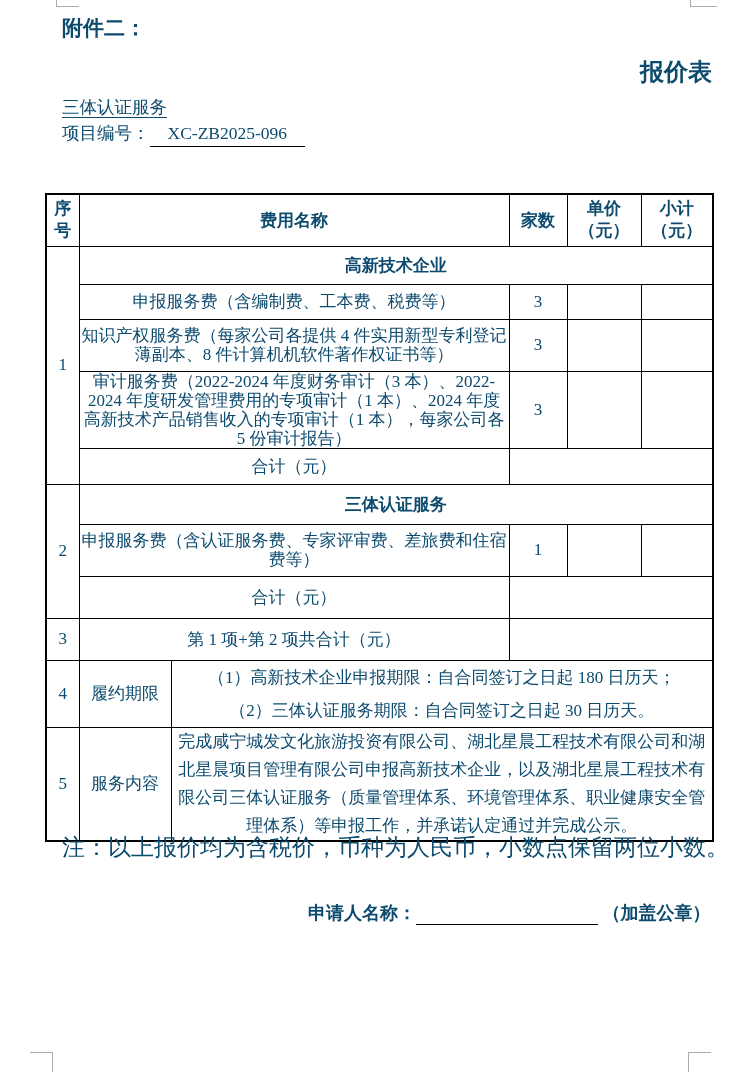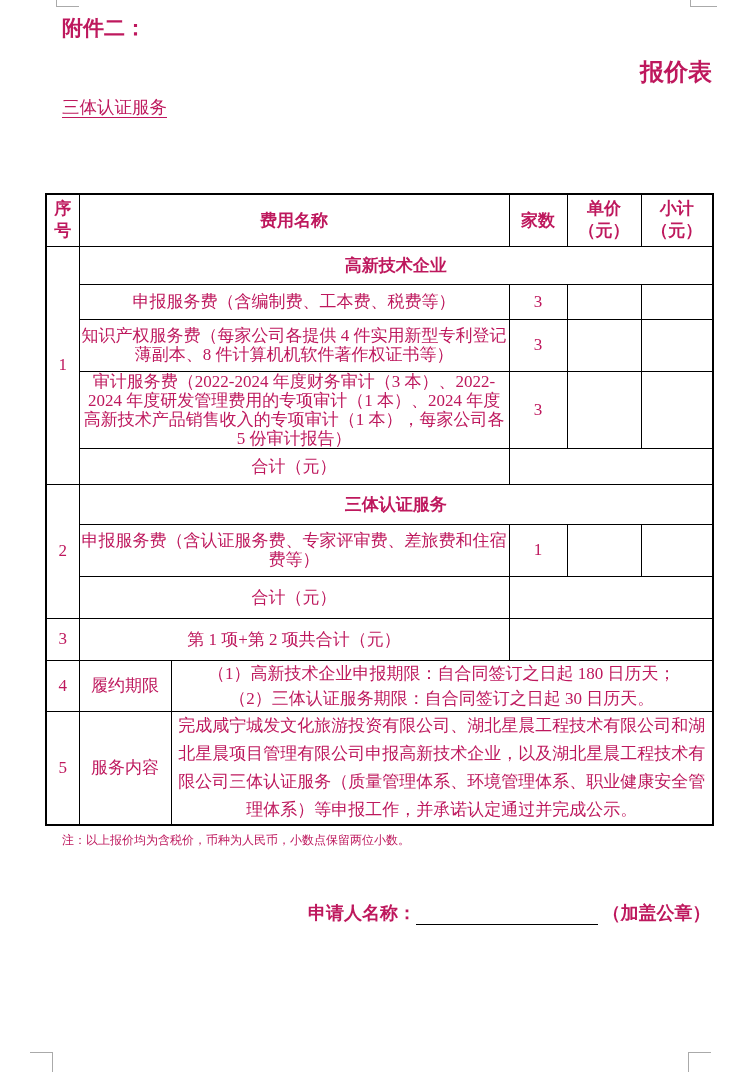--- a/index.html
+++ b/index.html
@@ -1,18 +1,18 @@
 <!DOCTYPE html>
 <html><head>
 <meta charset="utf-8">
 <style>
   html,body{margin:0;padding:0;background:#ffffff;}
   .page{
     position:relative;width:751px;height:1072px;background:#fff;overflow:hidden;
-    font-family:"Liberation Serif","DejaVu Serif",serif;color:#be185d;border-radius:8px;
+    font-family:"Liberation Serif","DejaVu Serif",serif;color:#0c4a6e;border-radius:8px;
   }
   
   .mark{position:absolute;}
   .mark-tl{left:56px;top:0;width:22px;height:6px;border-left:1px solid #aaa;border-bottom:1px solid #aaa;}
   .mark-tr{left:690px;top:0;width:26px;height:6px;border-left:1px solid #aaa;border-bottom:1px solid #aaa;}
   .mark-bl{left:30px;top:1052px;width:22px;height:20px;border-right:1px solid #aaa;border-top:1px solid #aaa;}
   .mark-br{left:688px;top:1052px;width:22px;height:20px;border-left:1px solid #aaa;border-top:1px solid #aaa;}
 
   .attachment{position:absolute;left:62px;top:14px;font-size:21px;font-weight:bold;}
   .doc-title{position:absolute;left:45px;top:56px;width:667px;text-align:right;font-size:24px;font-weight:bold;}
@@ -26,24 +26,24 @@
     border:2px solid #000;font-size:17px;
   }
   table.quote td,table.quote th{
     border:1px solid #000;text-align:center;vertical-align:middle;padding:0;
   }
   table.quote th{font-weight:bold;}
   .pre{white-space:pre-line;}
   .hd{line-height:22px;}
   .sec-title{font-weight:bold;padding-right:176px;font-family:Liberation Mono, monospace;}
   .fee{line-height:19px;padding:2px 6px;margin-left:20px;}
-  .term-content{text-align:left;line-height:25px;padding:0 12px;white-space:pre-line;}
+  .term-content{text-align:left;line-height:33px;padding:0 12px;white-space:pre-line;}
   .svc-content{text-align:justify;line-height:28px;padding:0 10px;}
 
-  .note{position:absolute;left:62px;top:832px;font-size:12px;}
+  .note{position:absolute;left:62px;top:832px;font-size:23px;}
   .applicant{position:absolute;left:308px;top:901px;font-size:18px;font-weight:bold;}
   .dateline{position:absolute;left:417px;top:974px;font-size:18px;font-weight:bold;}
   .blank{display:inline-block;border-bottom:1.5px solid #000;height:20px;vertical-align:bottom;}
   .blank-name{width:182px;}
   .blank-year{width:74px;}
   .blank-md{width:32px;}
 </style>
 </head>
 <body>
 
@@ -52,20 +52,21 @@
   <div class="mark mark-tl"></div>
   <div class="mark mark-tr"></div>
   <div class="mark mark-bl"></div>
   <div class="mark mark-br"></div>
 
   <div class="attachment">附件二：</div>
   <div class="doc-title">报价表</div>
 
   <div class="project">
     <div><span class="uline">三体认证服务</span></div>
+    <div><span>项目编号：</span><span class="code-u">XC-ZB2025-096</span></div>
   </div>
 
   <table class="quote">
     <colgroup>
       <col style="width:33px">
         <col style="width:92px">
         <col style="width:338px">
       <col style="width:58px">
         <col style="width:74px">
         <col style="width:72px">

